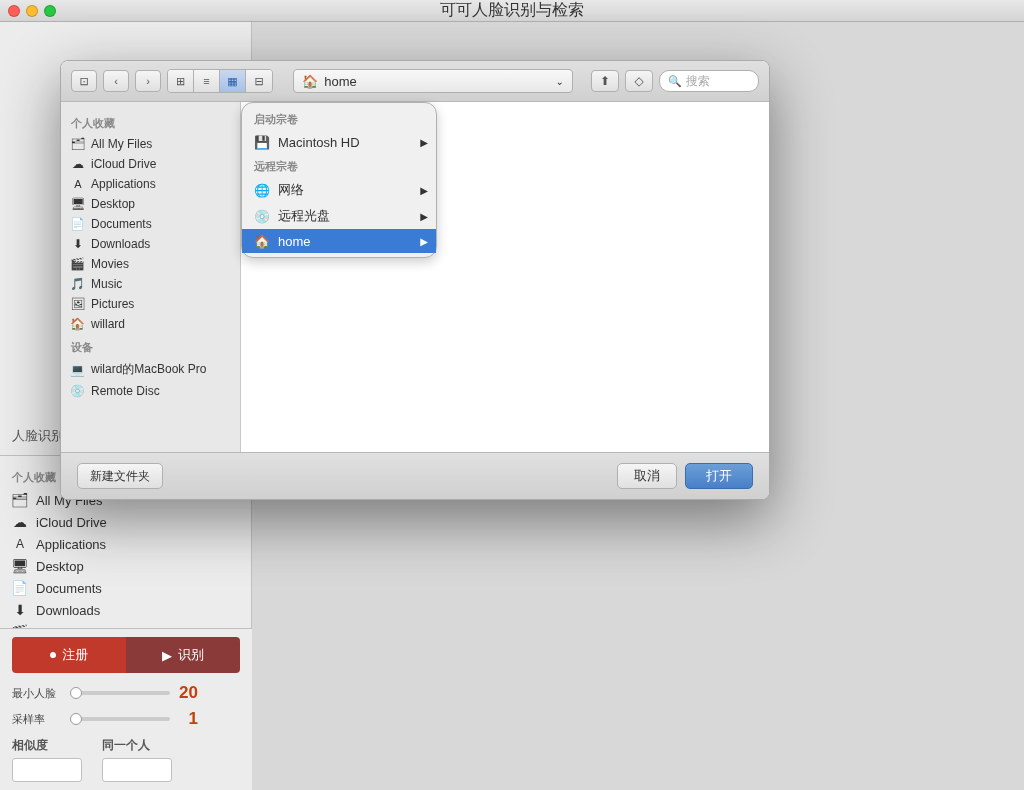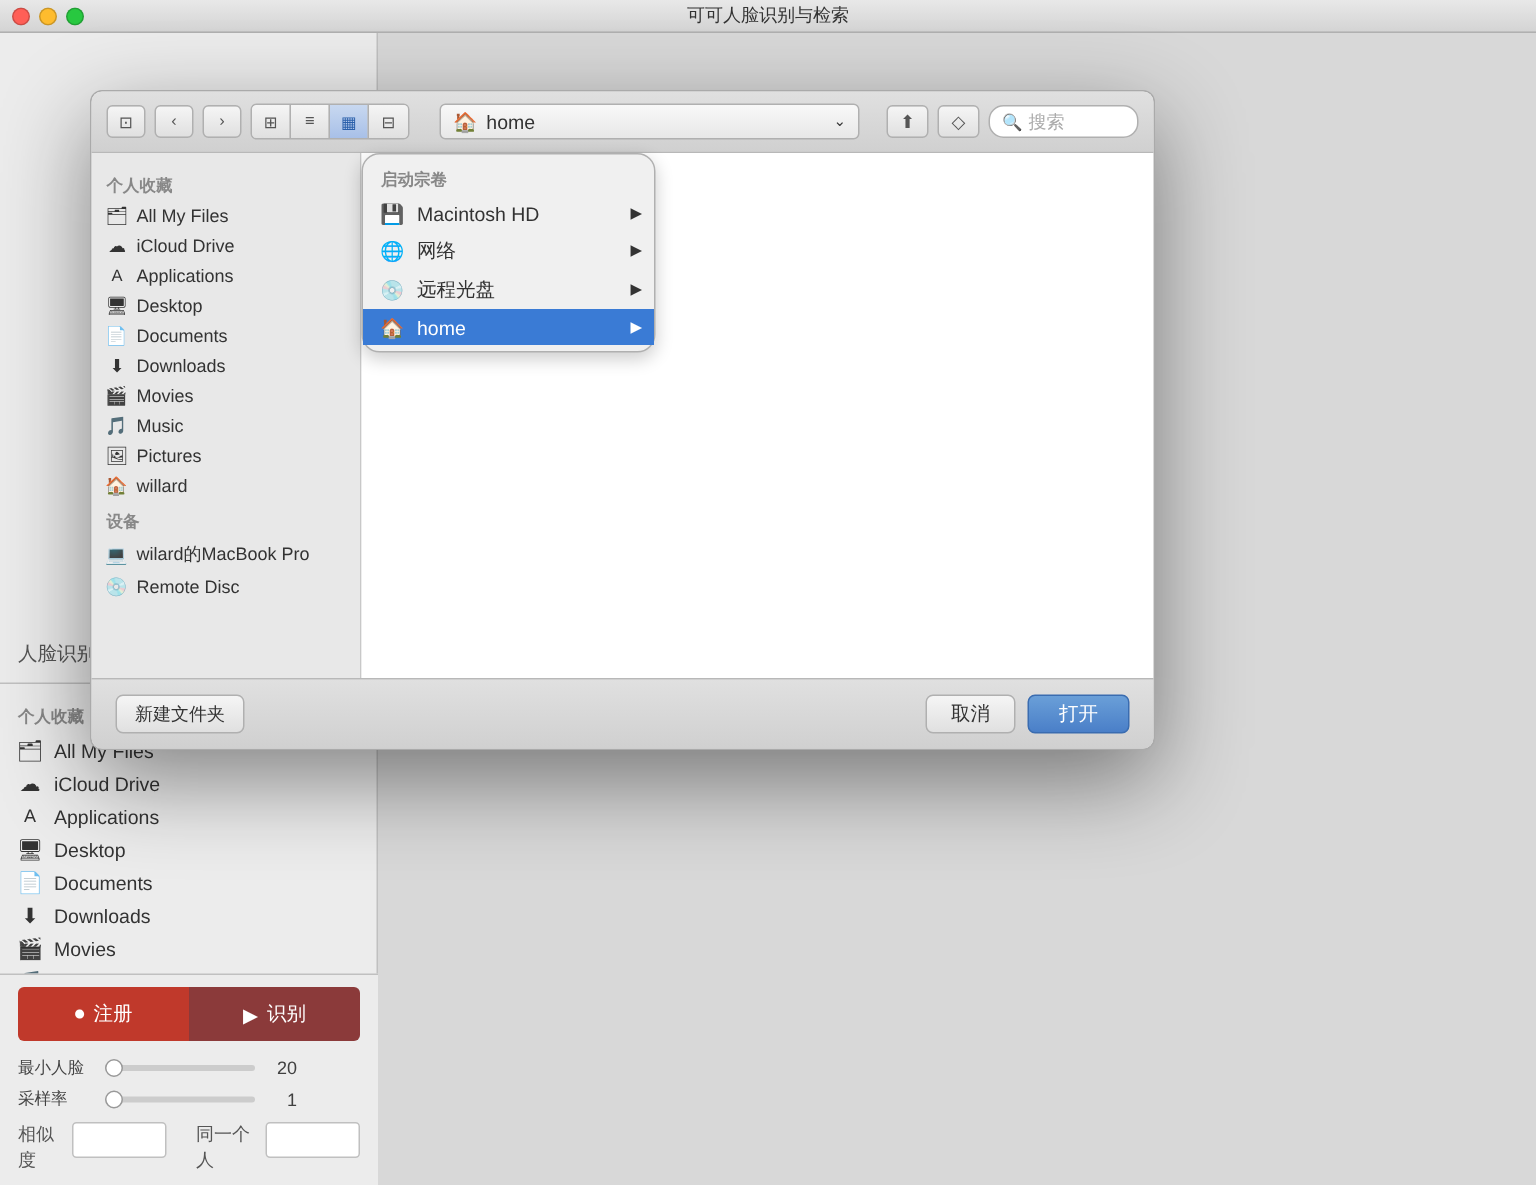--- a/index.html
+++ b/index.html
@@ -31,21 +31,21 @@
     .tb-btn {
       width: 12px;
       height: 12px;
       border-radius: 50%;
       border: 1px solid rgba(0,0,0,0.2);
     }
     .tb-close { background: #ff5f57; }
     .tb-min { background: #febc2e; }
     .tb-max { background: #28c840; }
     .title-bar-title {
-      font-size: 12px;
+      font-size: 16px;
       color: #333;
     }
 
     
     .main-window {
       display: flex;
       flex-direction: row;
       height: calc(790px - 22px);
       background: #ececec;
     }
@@ -405,29 +405,29 @@
       max-width: 100px;
     }
     .slider-thumb {
       width: 12px; height: 12px;
       background: white;
       border: 1px solid #999;
       border-radius: 50%;
       position: absolute;
       top: -4px; left: 0;
     }
-    .slider-value { font-size: 12px; color: #404040; width: 20px; text-align: right; }
+    .slider-value { font-size: 17px; color: #c2410c; width: 20px; text-align: right; font-weight: bold; }
 
     .similarity-row {
       display: flex;
       gap: 20px;
       align-items: flex-start;
       margin-top: 8px;
     }
-    .sim-group { display: flex; flex-direction: row; gap: 4px; }
+    .sim-group { display: flex; flex-direction: column; gap: 4px; font-weight: bold; }
     .sim-label { font-size: 12px; color: #555; }
     .sim-input {
       width: 70px; height: 24px;
       background: white;
       border: 1px solid #c0c0c0;
       border-radius: 3px;
     }
 
     .panel-label-main {
       font-size: 13px;
@@ -678,20 +678,21 @@
         <div class="dropdown-menu">
 
           <div class="dropdown-section-label">启动宗卷</div>
 
           <div class="dropdown-item">
             <span class="dropdown-icon">💾</span>
             <span>Macintosh HD</span>
             <span class="dropdown-arrow">▶</span>
           </div>
 
+          <div class="dropdown-section-label">远程宗卷</div>
 
           <div class="dropdown-item">
             <span class="dropdown-icon">🌐</span>
             <span>网络</span>
             <span class="dropdown-arrow">▶</span>
           </div>
 
           <div class="dropdown-item">
             <span class="dropdown-icon">💿</span>
             <span>远程光盘</span>

